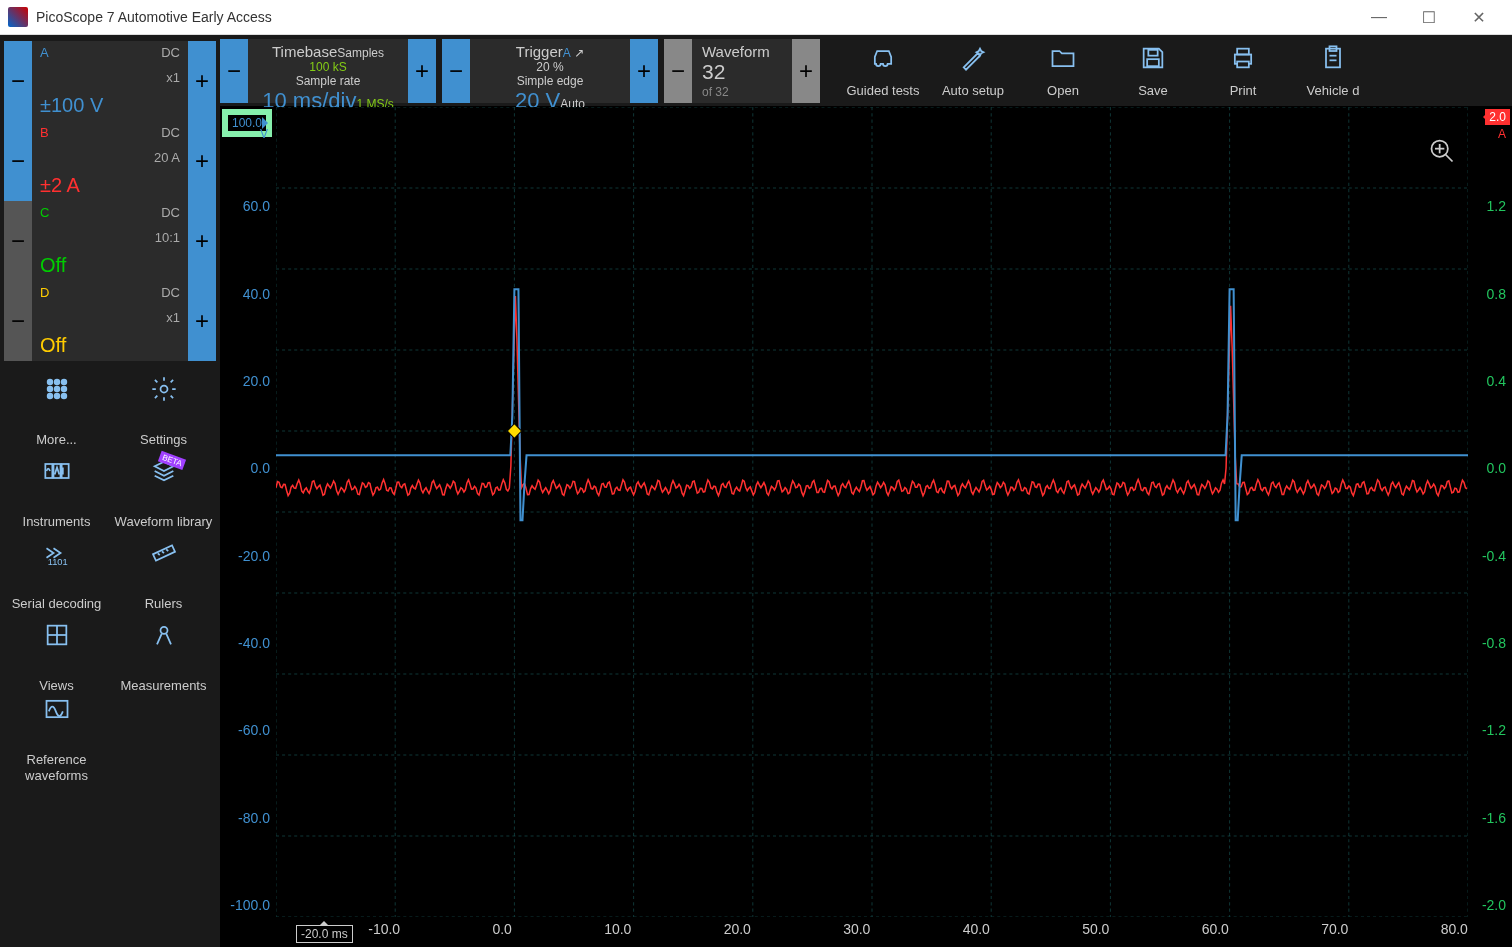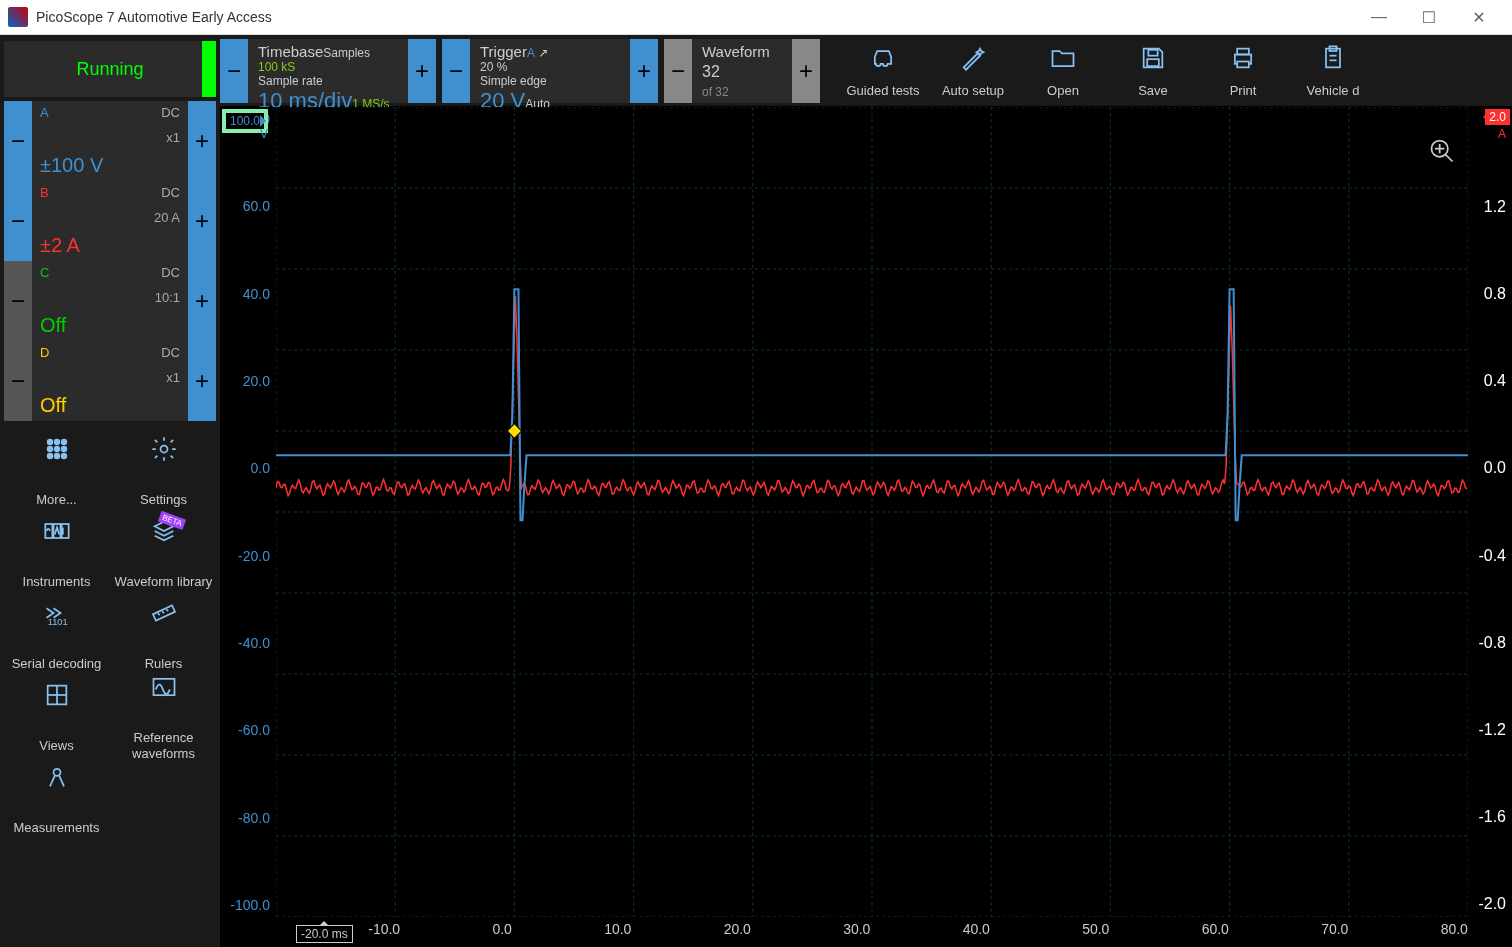--- a/index.html
+++ b/index.html
@@ -41,42 +41,42 @@
   .main { flex:1; display:flex; flex-direction:column; background:#0a0a0a; }
   
   .topbar { height:72px; background:#1a1a1a; display:flex; align-items:center; padding:4px 0; gap:6px; border-bottom:1px solid #000; }
   .top-ctrl { height:64px; background:#2b2b2b; display:flex; }
   .top-btn { width:28px; background:#4090d0; display:flex; align-items:center; justify-content:center; color:#000; font-size:24px; cursor:pointer; }
   .top-body { padding:4px 10px; display:flex; flex-direction:column; justify-content:space-between; min-width:160px; }
   .top-title { color:#ccc; font-size:15px; }
   .top-value { color:#4090d0; font-size:22px; font-weight:500; }
   .top-meta { font-size:12px; color:#ccc; text-align:right; }
   .top-meta .v { color:#84cc16; font-weight:500; }
-  .top-row { display:flex; justify-content:flex-start; align-items:baseline; }
+  .top-row { display:flex; justify-content:center; align-items:baseline; }
   
   .wf-ctrl .top-btn { background:#888; }
   .wf-ctrl .top-body { text-align:center; align-items:flex-start; min-width:100px; }
-  .wf-ctrl .top-value { color:#ccc; font-size:16px; }
+  .wf-ctrl .top-value { color:#ccc; font-size:21px; }
   .wf-sub { color:#888; font-size:12px; }
   
   .topbar-actions { display:flex; margin-left:12px; gap:0; flex:1; }
   .action { width:90px; display:flex; flex-direction:column; align-items:center; justify-content:center; gap:4px; cursor:pointer; }
   .action-icon { color:#88c0f0; font-size:28px; }
   .action-label { color:#ccc; font-size:13px; white-space:nowrap; }
   
   .chart-area { flex:1; position:relative; background:#000; }
   
   .y-axis-left { position:absolute; left:0; top:0; bottom:30px; width:56px; display:flex; flex-direction:column; justify-content:space-between; padding:4px 6px; }
   .y-axis-left .tick { color:#4090d0; font-size:14px; text-align:right; }
-  .y-axis-left .unit-tag { position:absolute; top:2px; left:2px; background:#000; border:4px solid #86efac; color:#4090d0; font-size:12px; padding:1px 4px; }
+  .y-axis-left .unit-tag { position:absolute; top:2px; left:2px; background:#000; border:6px solid #86efac; color:#4090d0; font-size:12px; padding:1px 4px; }
   .y-axis-left .unit-tag::after { content:""; position:absolute; right:-8px; top:50%; transform:translateY(-50%); border:6px solid transparent; border-left-color:#4090d0; }
   .y-axis-left .unit-sub { position:absolute; top:20px; right:8px; color:#4090d0; font-size:12px; }
   
   .y-axis-right { position:absolute; right:0; top:0; bottom:30px; width:44px; display:flex; flex-direction:column; justify-content:space-between; padding:4px 6px; }
-  .y-axis-right .tick { color:#ffffff; font-size:16px; text-align:right; }
+  .y-axis-right .tick { color:#22c55e; font-size:14px; text-align:right; }
   .y-axis-right .unit-tag { position:absolute; top:2px; right:2px; background:#ff3030; color:#ffffff; font-size:12px; padding:1px 4px; }
   .y-axis-right .unit-tag::before { content:""; position:absolute; left:-8px; top:50%; transform:translateY(-50%); border:6px solid transparent; border-right-color:#ff3030; }
   .y-axis-right .unit-sub { position:absolute; top:20px; right:6px; color:#ff3030; font-size:12px; }
   
   .x-axis { position:absolute; left:56px; right:44px; bottom:0; height:30px; display:flex; justify-content:space-between; padding:4px 0; }
   .x-axis .tick { color:#ccc; font-size:14px; position:relative; }
   .x-axis .unit-tag { position:absolute; bottom:4px; left:20px; background:#000; border:1px solid #ccc; color:#ccc; font-size:12px; padding:1px 4px; }
   .x-axis .unit-tag::before { content:""; position:absolute; left:50%; top:-10px; transform:translateX(-50%); border:5px solid transparent; border-bottom-color:#ccc; }
   
   .plot { position:absolute; left:56px; right:44px; top:0; bottom:30px; }
@@ -96,23 +96,20 @@
   <div class="title">PicoScope 7 Automotive Early Access</div>
   <div class="winbtns">
     <div class="winbtn">—</div>
     <div class="winbtn">☐</div>
     <div class="winbtn">✕</div>
   </div>
 </div>
 
 <div class="app">
   <div class="sidebar">
-    <div class="running-btn">
-      <span>Running</span>
-    </div>
     <div id="channels">
         <div class="channel-ctrl ch-A">
     <div class="ch-btn">−</div>
     <div class="ch-body">
       <div class="ch-top">
               <span class="ch-label">A</span>
               <span class="ch-meta">DC</span>
             </div>
       <div class="ch-top">
               <span></span>
@@ -227,32 +224,32 @@
         <div class="tool">
           <div class="tool-icon "><svg class="ico" viewBox="0 0 24 24">
               <rect x="4" y="4" width="16" height="16"></rect>
               <line x1="12" y1="4" x2="12" y2="20"></line>
               <line x1="4" y1="12" x2="20" y2="12"></line>
             </svg></div>
     <div class="tool-label">Views</div>
         </div>
         <div class="tool">
           <div class="tool-icon "><svg class="ico" viewBox="0 0 24 24">
+              <circle cx="12" cy="8" r="3"></circle>
+              <path d="M10 11l-4 9M14 11l4 9"></path>
+            </svg></div>
+    <div class="tool-label">Measurements</div>
+        </div>
+        <div class="tool">
+          <div class="tool-icon "><svg class="ico" viewBox="0 0 24 24">
               <rect x="3" y="5" width="18" height="14"></rect>
               <path d="M5 14q3-8 6 0t6 0"></path>
             </svg></div>
     <div class="tool-label">Reference
 waveforms</div>
-        </div>
-        <div class="tool">
-          <div class="tool-icon "><svg class="ico" viewBox="0 0 24 24">
-              <circle cx="12" cy="8" r="3"></circle>
-              <path d="M10 11l-4 9M14 11l4 9"></path>
-            </svg></div>
-    <div class="tool-label">Measurements</div>
         </div>
       </div>
   </div>
 
   <div class="main">
     <div class="topbar">
 
       <div class="top-ctrl">
         <div class="top-btn">−</div>
         <div class="top-body">

